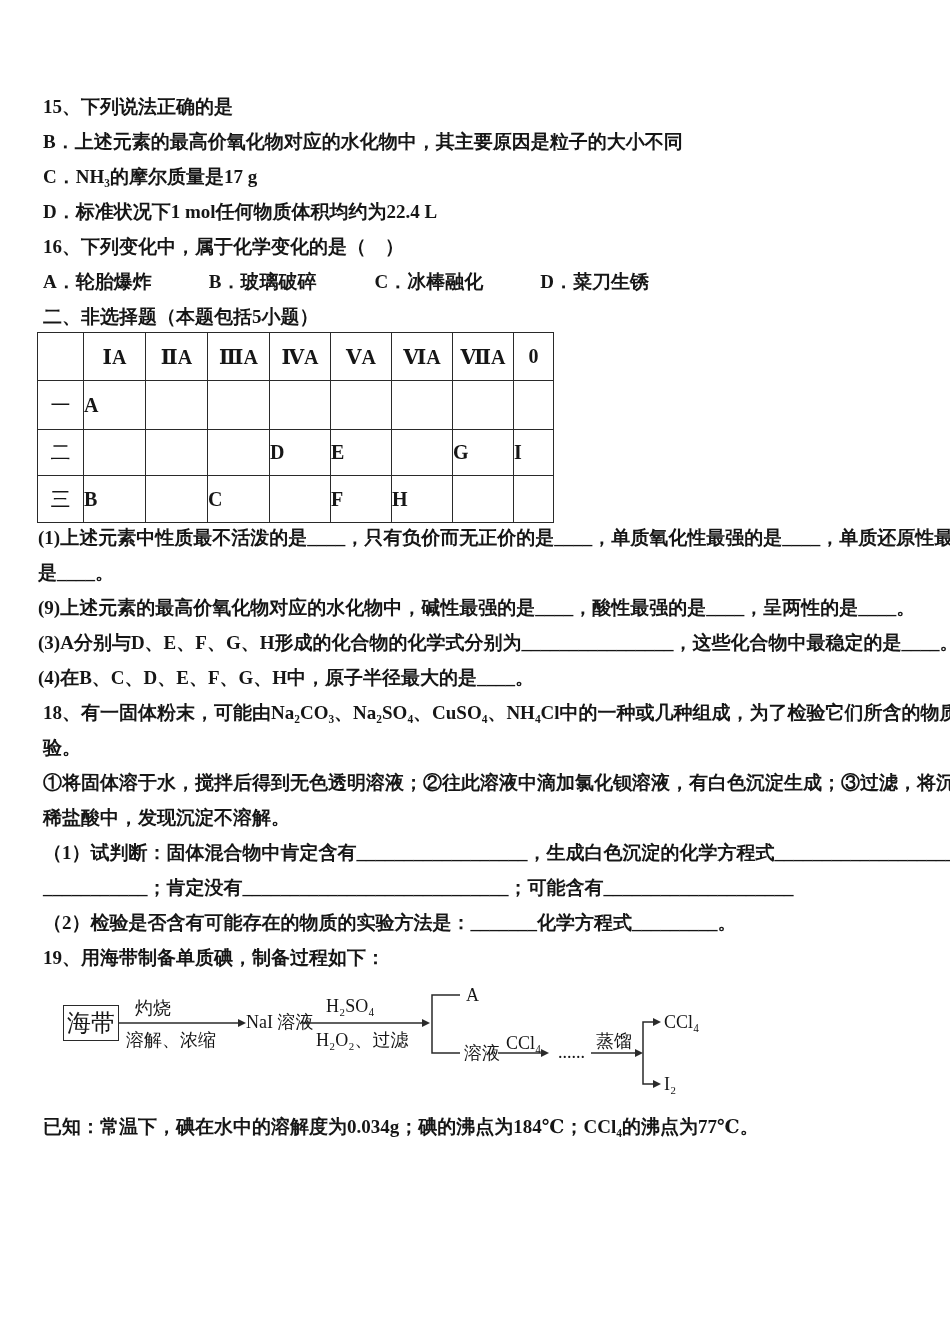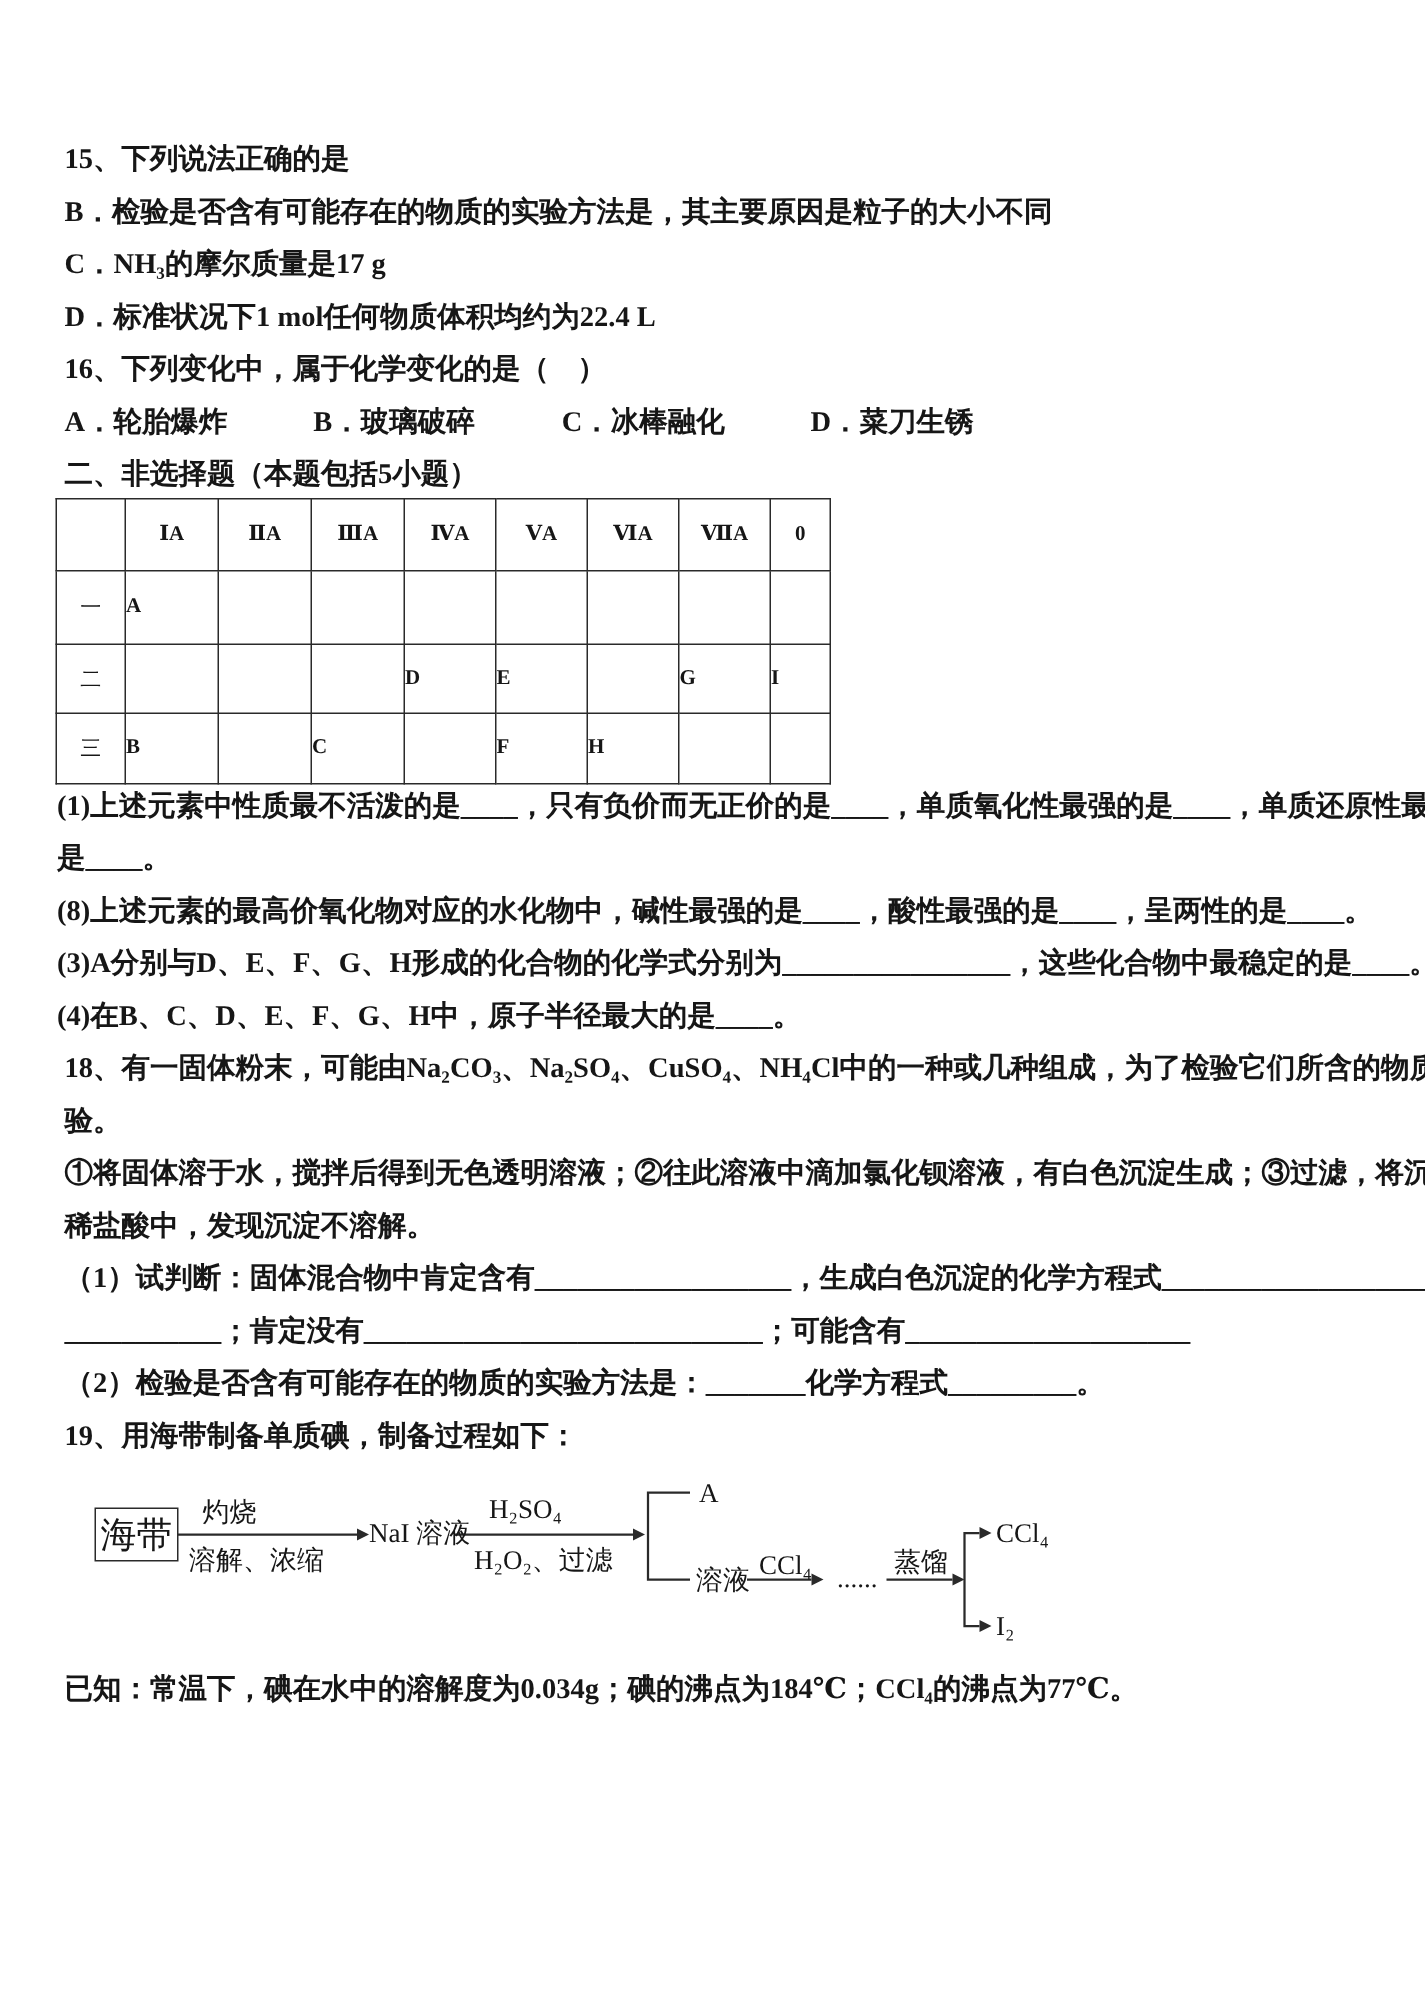--- a/index.html
+++ b/index.html
@@ -5,40 +5,40 @@
   html,body{margin:0;padding:0;background:#ffffff;}
   .page{position:relative;width:950px;height:1344px;background:#ffffff;overflow:hidden;
         color:#161616;font-family:"Liberation Serif","DejaVu Serif",serif;}
   .content{padding-top:96px;}
   .line{font-size:19px;line-height:22px;margin:0 0 13px 43px;white-space:nowrap;font-weight:bold;}
   .sub{margin-left:38px;}
   .sec{margin-bottom:3px;}
   .opt16{display:inline-block;min-width:161px;}
   
   table.ptable{border-collapse:collapse;margin:4px 0 4px 37px;table-layout:fixed;}
-  table.ptable td{border:1.6px solid #2a2a2a;padding:0;font-size:14px;overflow:hidden;}
+  table.ptable td{border:1.6px solid #2a2a2a;padding:0;font-size:20px;overflow:hidden;}
   td.hd{text-align:center;font-weight:bold;font-size:19px;}
   td.pl{text-align:center;font-size:19px;}
   td.lt{text-align:left;padding-left:10px;font-weight:bold;}
   
   .diagram{position:relative;width:720px;height:120px;margin:12px 0 0 40px;}
   .diagram svg{position:absolute;left:0;top:0;}
   .dlabel{position:absolute;font-size:18px;line-height:22px;white-space:nowrap;}
   .seabox{position:absolute;left:23px;top:23px;width:54px;height:34px;border:1.5px solid #2a2a2a;
           display:flex;align-items:center;justify-content:center;font-size:24px;}
   .known{margin-top:14px;}
 </style>
 </head>
 <body>
 
 <div class="page">
   <div class="content">
 
     <div class="line">15、下列说法正确的是</div>
-    <div class="line">B．检验是否含有可能存在的物质的实验方法是，其主要原因是粒子的大小不同</div>
+    <div class="line">B．上述元素的最高价氧化物对应的水化物中，其主要原因是粒子的大小不同</div>
     <div class="line">C．NH₃的摩尔质量是17 g</div>
     <div class="line">D．标准状况下1 mol任何物质体积均约为22.4 L</div>
 
     <div class="line">16、下列变化中，属于化学变化的是（　）</div>
     <div class="line">
       <span class="opt16">A．轮胎爆炸</span>
       <span class="opt16">B．玻璃破碎</span>
       <span class="opt16">C．冰棒融化</span>
       <span>D．菜刀生锈</span>
     </div>
@@ -100,21 +100,21 @@
         <td class="lt">F</td>
         <td class="lt">H</td>
         <td class="lt"></td>
         <td class="lt"></td>
       </tr>
     </tbody>
       </table>
 
     <div class="line sub">(1)上述元素中性质最不活泼的是____，只有负价而无正价的是____，单质氧化性最强的是____，单质还原性最强的</div>
     <div class="line sub">是____。</div>
-    <div class="line sub">(8)上述元素的最高价氧化物对应的水化物中，碱性最强的是____，酸性最强的是____，呈两性的是____。</div>
+    <div class="line sub">(9)上述元素的最高价氧化物对应的水化物中，碱性最强的是____，酸性最强的是____，呈两性的是____。</div>
     <div class="line sub">(3)A分别与D、E、F、G、H形成的化合物的化学式分别为________________，这些化合物中最稳定的是____。</div>
     <div class="line sub">(4)在B、C、D、E、F、G、H中，原子半径最大的是____。</div>
 
     <div class="line">18、有一固体粉末，可能由Na₂CO₃、Na₂SO₄、CuSO₄、NH₄Cl中的一种或几种组成，为了检验它们所含的物质，做了以下实</div>
     <div class="line">验。</div>
     <div class="line">①将固体溶于水，搅拌后得到无色透明溶液；②往此溶液中滴加氯化钡溶液，有白色沉淀生成；③过滤，将沉淀置于</div>
     <div class="line">稀盐酸中，发现沉淀不溶解。</div>
     <div class="line">（1）试判断：固体混合物中肯定含有__________________，生成白色沉淀的化学方程式____________________</div>
     <div class="line">___________；肯定没有____________________________；可能含有____________________</div>
     <div class="line">（2）检验是否含有可能存在的物质的实验方法是：_______化学方程式_________。</div>

